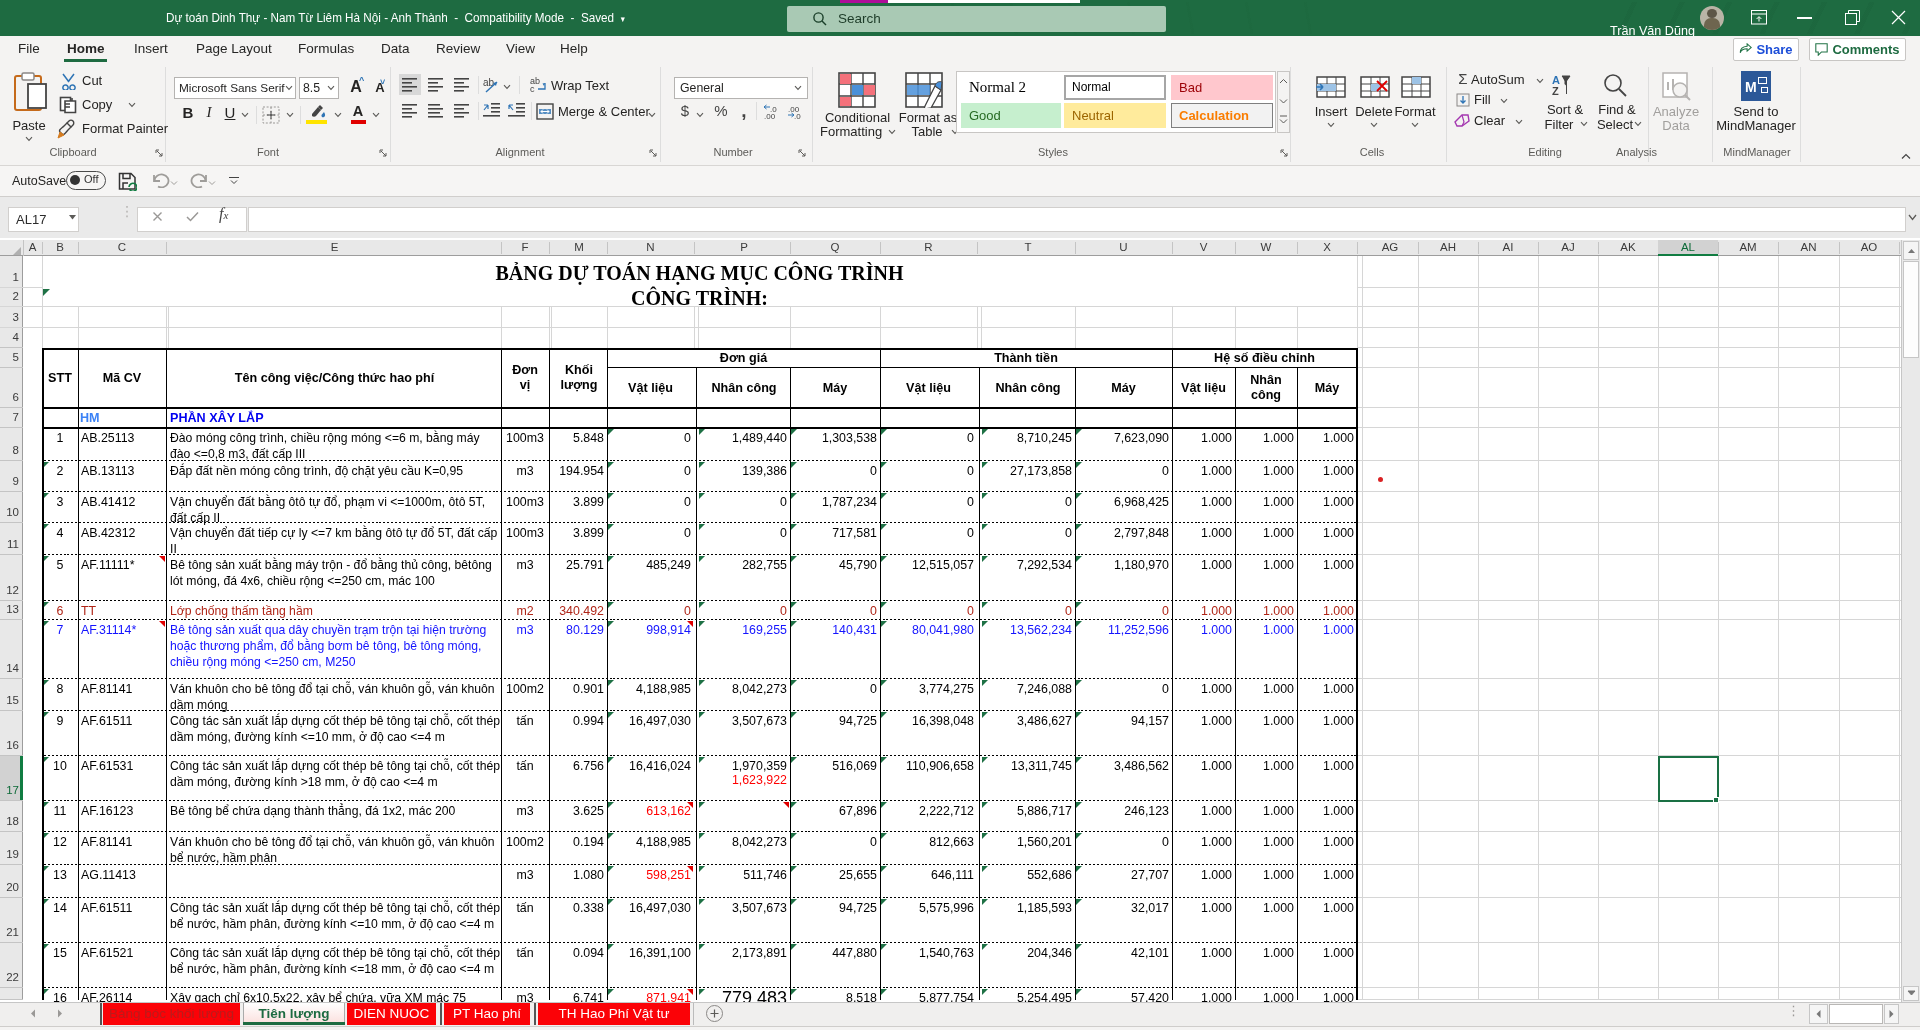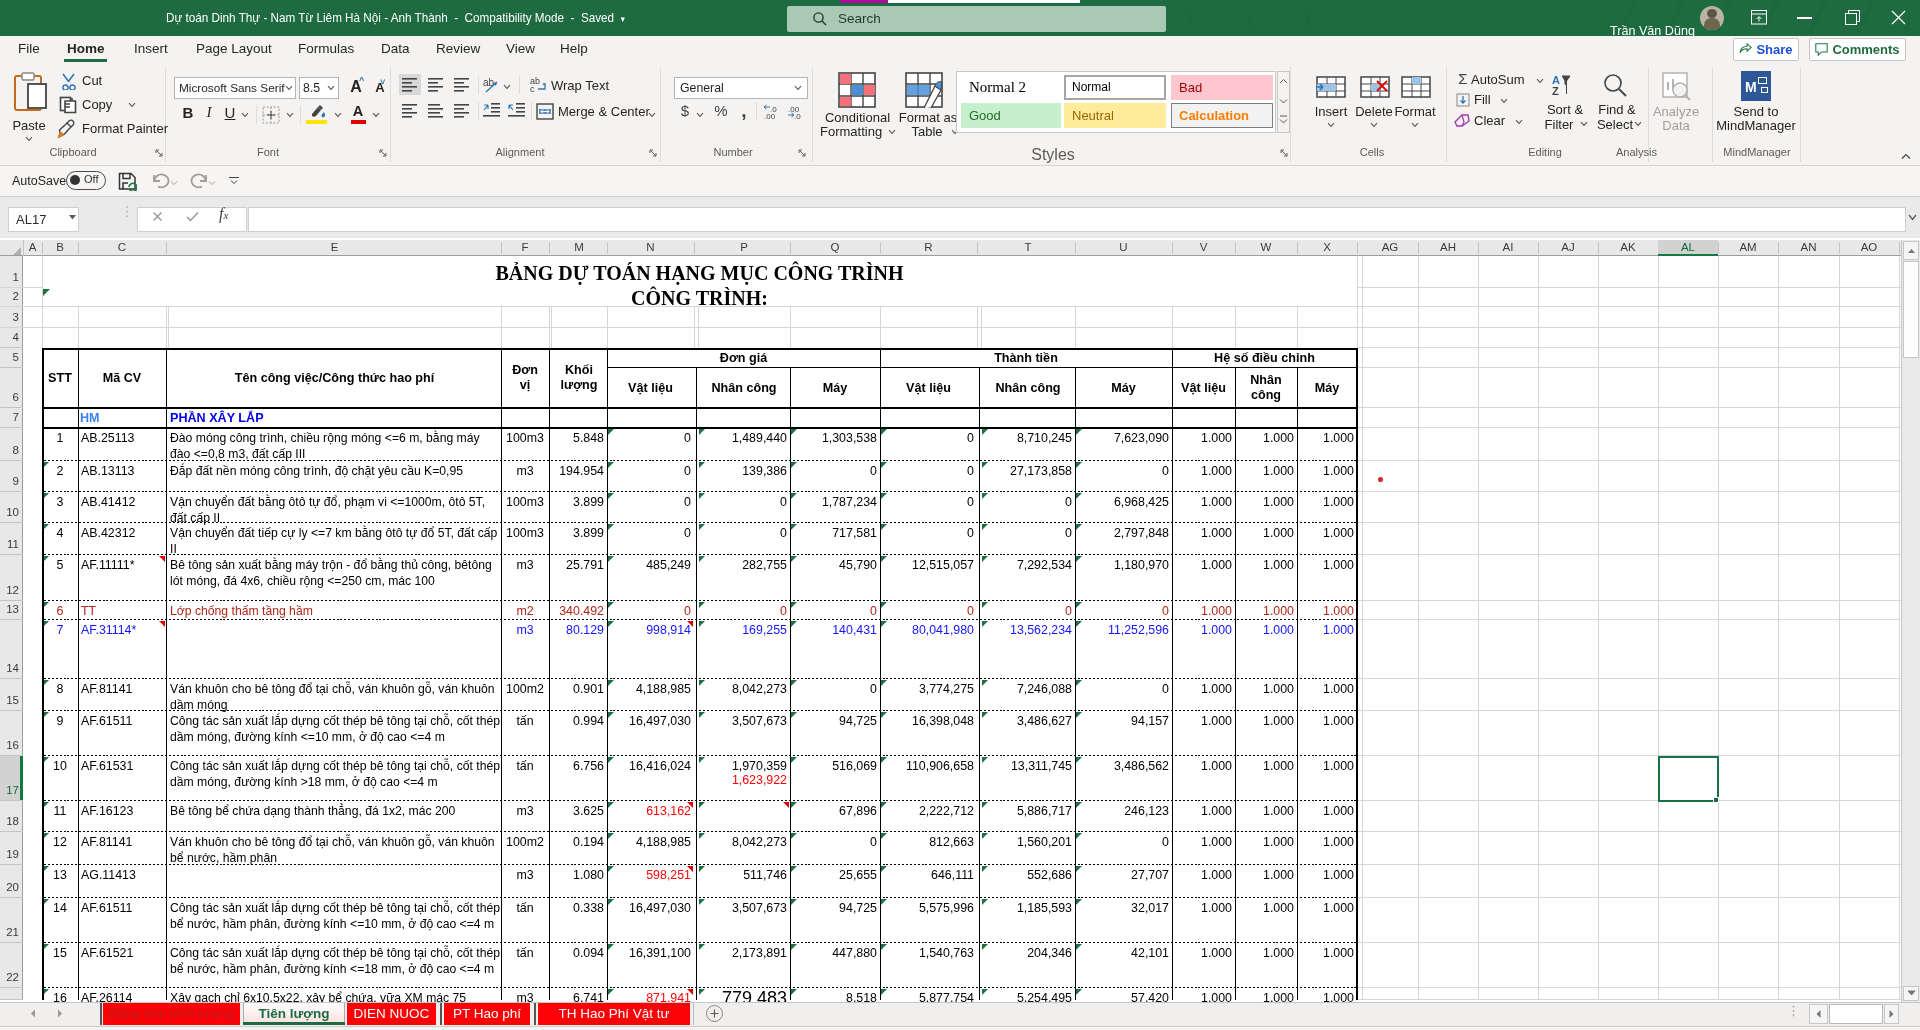--- a/index.html
+++ b/index.html
@@ -61,21 +61,21 @@
 <div class="a" style="left:812px;top:67px;width:1px;height:95px;background:#ddd"></div>
 <div class="a" style="left:1290px;top:67px;width:1px;height:95px;background:#ddd"></div>
 <div class="a" style="left:1446px;top:67px;width:1px;height:95px;background:#ddd"></div>
 <div class="a" style="left:1648px;top:67px;width:1px;height:95px;background:#ddd"></div>
 <div class="a" style="left:1712px;top:67px;width:1px;height:95px;background:#ddd"></div>
 <div class="a" style="left:1800px;top:67px;width:1px;height:95px;background:#ddd"></div>
 <div class="a" style="left:13px;top:146px;width:120px;height:14px;font-size:11px;color:#5c5b58;text-align:center">Clipboard</div>
 <div class="a" style="left:208px;top:146px;width:120px;height:14px;font-size:11px;color:#5c5b58;text-align:center">Font</div>
 <div class="a" style="left:460px;top:146px;width:120px;height:14px;font-size:11px;color:#5c5b58;text-align:center">Alignment</div>
 <div class="a" style="left:673px;top:146px;width:120px;height:14px;font-size:11px;color:#5c5b58;text-align:center">Number</div>
-<div class="a" style="left:993px;top:146px;width:120px;height:14px;font-size:16px;color:#5c5b58;text-align:center">Styles</div>
+<div class="a" style="left:993px;top:146px;width:120px;height:14px;font-size:11px;color:#5c5b58;text-align:center">Styles</div>
 <div class="a" style="left:1312px;top:146px;width:120px;height:14px;font-size:11px;color:#5c5b58;text-align:center">Cells</div>
 <div class="a" style="left:1485px;top:146px;width:120px;height:14px;font-size:11px;color:#5c5b58;text-align:center">Editing</div>
 <div class="a" style="left:1616px;top:146px;width:120px;height:14px;font-size:11px;color:#5c5b58;text-align:left">Analysis</div>
 <div class="a" style="left:1697px;top:146px;width:120px;height:14px;font-size:11px;color:#5c5b58;text-align:center">MindManager</div>
 <svg class="a" style="left:155px;top:149px" width="9" height="9" viewBox="0 0 9 9">
       <path d="M1 1 H4 M1 1 V4 M2 2 L7 7 M7 4 V7 H4" stroke="#5c5b58" fill="none"></path>
     </svg>
 <svg class="a" style="left:379px;top:149px" width="9" height="9" viewBox="0 0 9 9">
       <path d="M1 1 H4 M1 1 V4 M2 2 L7 7 M7 4 V7 H4" stroke="#5c5b58" fill="none"></path>
     </svg>
@@ -528,20 +528,21 @@
       <path d="M0 0 L6 0 L0 6 Z" fill="#1e7145"></path>
     </svg>
 <svg class="a" style="left:982px;top:602px" width="6" height="6" viewBox="0 0 6 6">
       <path d="M0 0 L6 0 L0 6 Z" fill="#1e7145"></path>
     </svg>
 <svg class="a" style="left:1076px;top:602px" width="6" height="6" viewBox="0 0 6 6">
       <path d="M0 0 L6 0 L0 6 Z" fill="#1e7145"></path>
     </svg>
 <div class="a" style="left:42px;top:622px;width:36px;height:16px;font-size:12.4px;line-height:16px;color:#1414ff;text-align:center">7</div>
 <div class="a" style="left:81px;top:622px;width:84px;height:16px;font-size:12.4px;line-height:16px;color:#1414ff">AF.31114*</div>
+<div class="a" style="left:170px;top:622px;width:329px;height:48px;font-size:12.2px;line-height:16px;white-space:nowrap;color:#1414ff">Bê tông sản xuất qua dây chuyền trạm trộn tại hiện trường<br>hoặc thương phẩm, đổ bằng bơm bê tông, bê tông móng,<br>chiều rộng móng &lt;=250 cm, M250</div>
 <div class="a" style="left:501px;top:622px;width:48px;height:16px;font-size:12.4px;line-height:16px;color:#1414ff;text-align:center">m3</div>
 <div class="a" style="left:551px;top:622px;width:53px;height:16px;font-size:12.4px;line-height:16px;color:#1414ff;text-align:right">80.129</div>
 <div class="a" style="left:607px;top:622px;width:84px;height:16px;font-size:12.4px;line-height:16px;color:#1414ff;text-align:right">998,914</div>
 <div class="a" style="left:698px;top:622px;width:89px;height:16px;font-size:12.4px;line-height:16px;color:#1414ff;text-align:right">169,255</div>
 <div class="a" style="left:790px;top:622px;width:87px;height:16px;font-size:12.4px;line-height:16px;color:#1414ff;text-align:right">140,431</div>
 <div class="a" style="left:880px;top:622px;width:94px;height:16px;font-size:12.4px;line-height:16px;color:#1414ff;text-align:right">80,041,980</div>
 <div class="a" style="left:981px;top:622px;width:91px;height:16px;font-size:12.4px;line-height:16px;color:#1414ff;text-align:right">13,562,234</div>
 <div class="a" style="left:1075px;top:622px;width:94px;height:16px;font-size:12.4px;line-height:16px;color:#1414ff;text-align:right">11,252,596</div>
 <div class="a" style="left:1172px;top:622px;width:60px;height:16px;font-size:12.4px;line-height:16px;color:#1414ff;text-align:right">1.000</div>
 <div class="a" style="left:1235px;top:622px;width:59px;height:16px;font-size:12.4px;line-height:16px;color:#1414ff;text-align:right">1.000</div>

